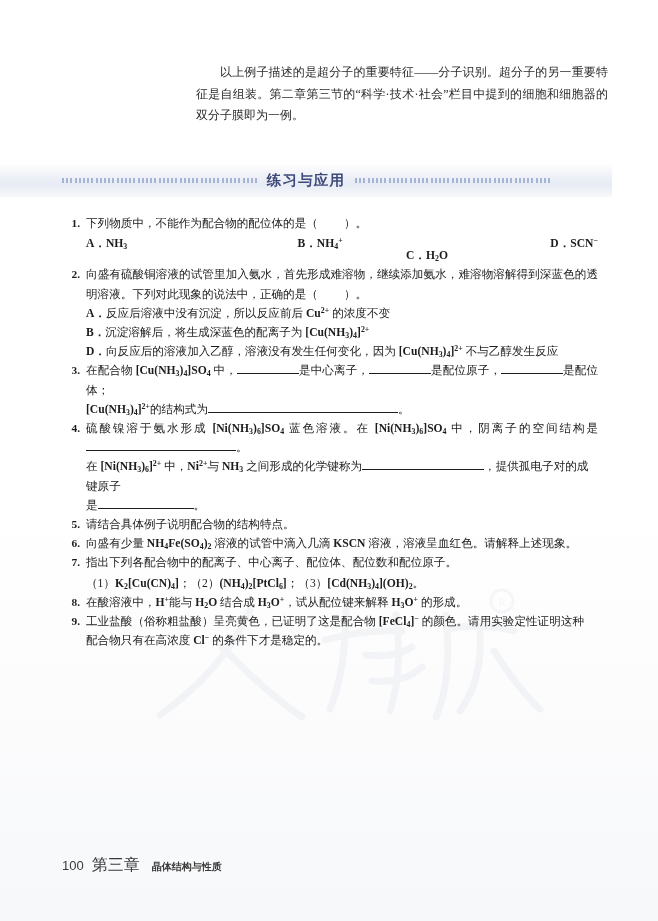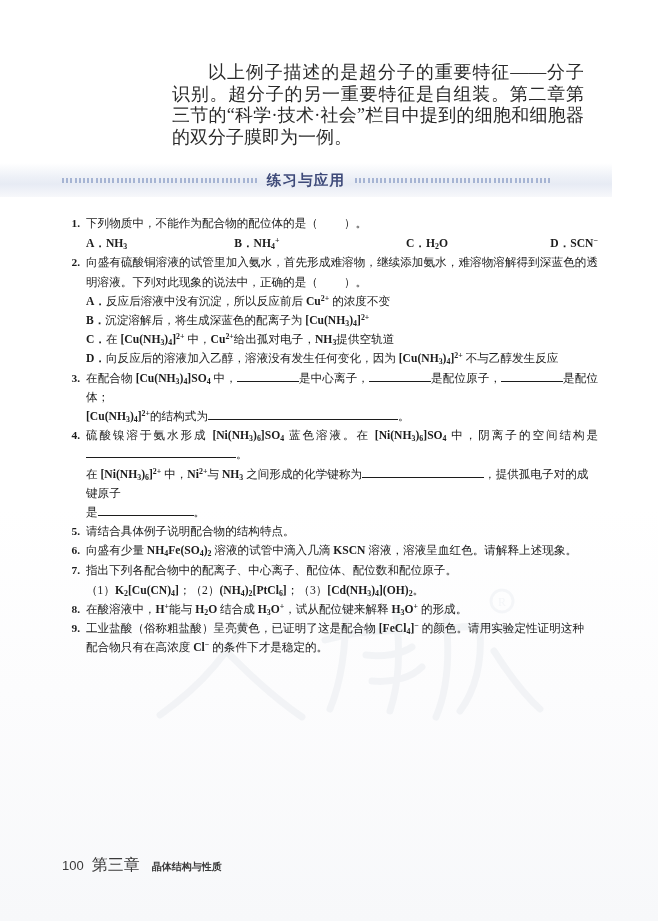--- a/index.html
+++ b/index.html
@@ -33,24 +33,24 @@
     height: 150px;
     pointer-events: none;
     opacity: 0.5;
     z-index: 0;
   }
   .watermark svg { display: block; }
 
   
   .intro {
     position: absolute;
-    left: 172px;
+    left: 196px;
     top: 62px;
     width: 412px;
-    font-size: 18px;
+    font-size: 12px;
     line-height: 21.5px;
     text-align: justify;
     text-justify: inter-ideograph;
     color: #2a2a2a;
     z-index: 2;
   }
   .intro p { margin: 0; text-indent: 2em; }
 
   
   .section-band {
@@ -115,22 +115,22 @@
   .opts-row {
     display: flex;
     margin-left: 24px;
     margin-top: 1px;
   }
   .opt {
     font-weight: bold;
     white-space: nowrap;
   }
   .opt.o1 { width: 152px; }
-  .opt.o2 { width: 176px; }
-  .opt.o3 { width: 148px; }
+  .opt.o2 { width: 176px; text-align: center; }
+  .opt.o3 { width: 148px; margin-top: 12px; }
   .opt.o4 { width: auto; }
 
   .opt-line {
     margin-left: 24px;
     display: block;
   }
   .opt-line .tag { font-weight: bold; }
 
   .sub-line {
     margin-left: 24px;
@@ -234,21 +234,20 @@
     </div>
 
     <div class="q">
       <span class="q-num">2.</span>
       <span class="q-body">
         <span>向盛有硫酸铜溶液的试管里加入氨水，首先形成难溶物，继续添加氨水，难溶物溶解得到深蓝色的透明溶液。下列对此现象的说法中，正确的是（<span style="display:inline-block;width:26px"></span>）。</span>
       </span>
     </div>
     <span class="opt-line"><span class="tag">A．</span>反应后溶液中没有沉淀，所以反应前后<span class="chem"> Cu<sup>2+</sup> </span>的浓度不变</span>
     <span class="opt-line"><span class="tag">B．</span>沉淀溶解后，将生成深蓝色的配离子为<span class="chem"> [Cu(NH<sub>3</sub>)<sub>4</sub>]<sup>2+</sup></span></span>
-    <span class="opt-line"><span class="tag">C．</span>在<span class="chem"> [Cu(NH<sub>3</sub>)<sub>4</sub>]<sup>2+</sup> </span>中，<span class="chem">Cu<sup>2+</sup></span>给出孤对电子，<span class="chem">NH<sub>3</sub></span>提供空轨道</span>
     <span class="opt-line"><span class="tag">D．</span>向反应后的溶液加入乙醇，溶液没有发生任何变化，因为<span class="chem"> [Cu(NH<sub>3</sub>)<sub>4</sub>]<sup>2+</sup> </span>不与乙醇发生反应</span>
 
     <div class="q">
       <span class="q-num">3.</span>
       <span class="q-body">
         <span>在配合物<span class="chem"> [Cu(NH<sub>3</sub>)<sub>4</sub>]SO<sub>4</sub> </span>中，<span class="blank-s"></span>是中心离子，<span class="blank-s"></span>是配位原子，<span class="blank-s"></span>是配位体；</span>
       </span>
     </div>
     <span class="cont-line"><span class="chem">[Cu(NH<sub>3</sub>)<sub>4</sub>]<sup>2+</sup></span>的结构式为<span class="blank-xxl"></span>。</span>
 

